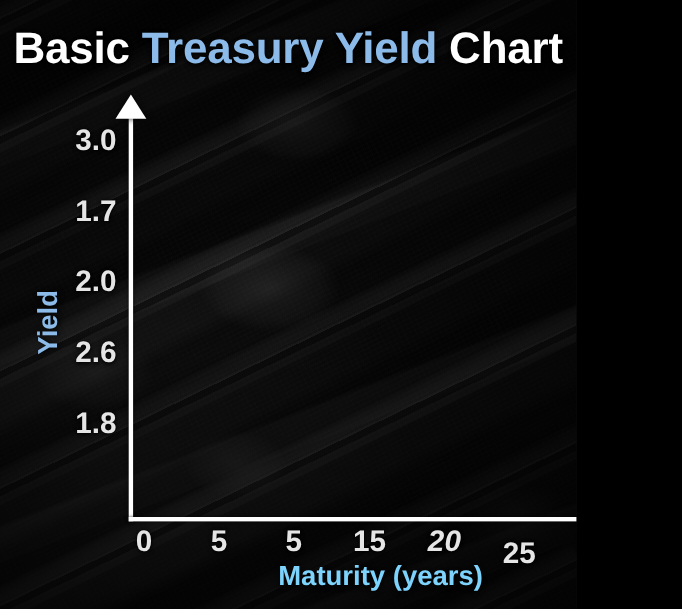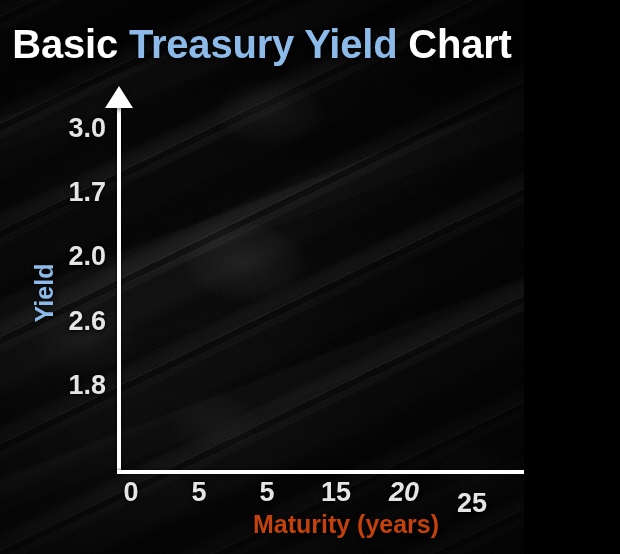--- a/index.html
+++ b/index.html
@@ -170,21 +170,21 @@
     height: 0;
   }
 
   
   .axis-title-x {
     position: absolute;
     left: 117px;
     width: 458px;
     top: 510px;
     text-align: center;
-    color: #c2410c;
+    color: #7dd3fc;
     font-size: 25px;
     font-weight: 700;
     text-shadow: 0 2px 5px rgba(0,0,0,0.85);
     white-space: nowrap;
   }
   .axis-title-y {
     position: absolute;
     left: 44px;
     top: 293px;
     transform: translate(-50%, -50%) rotate(-90deg);

